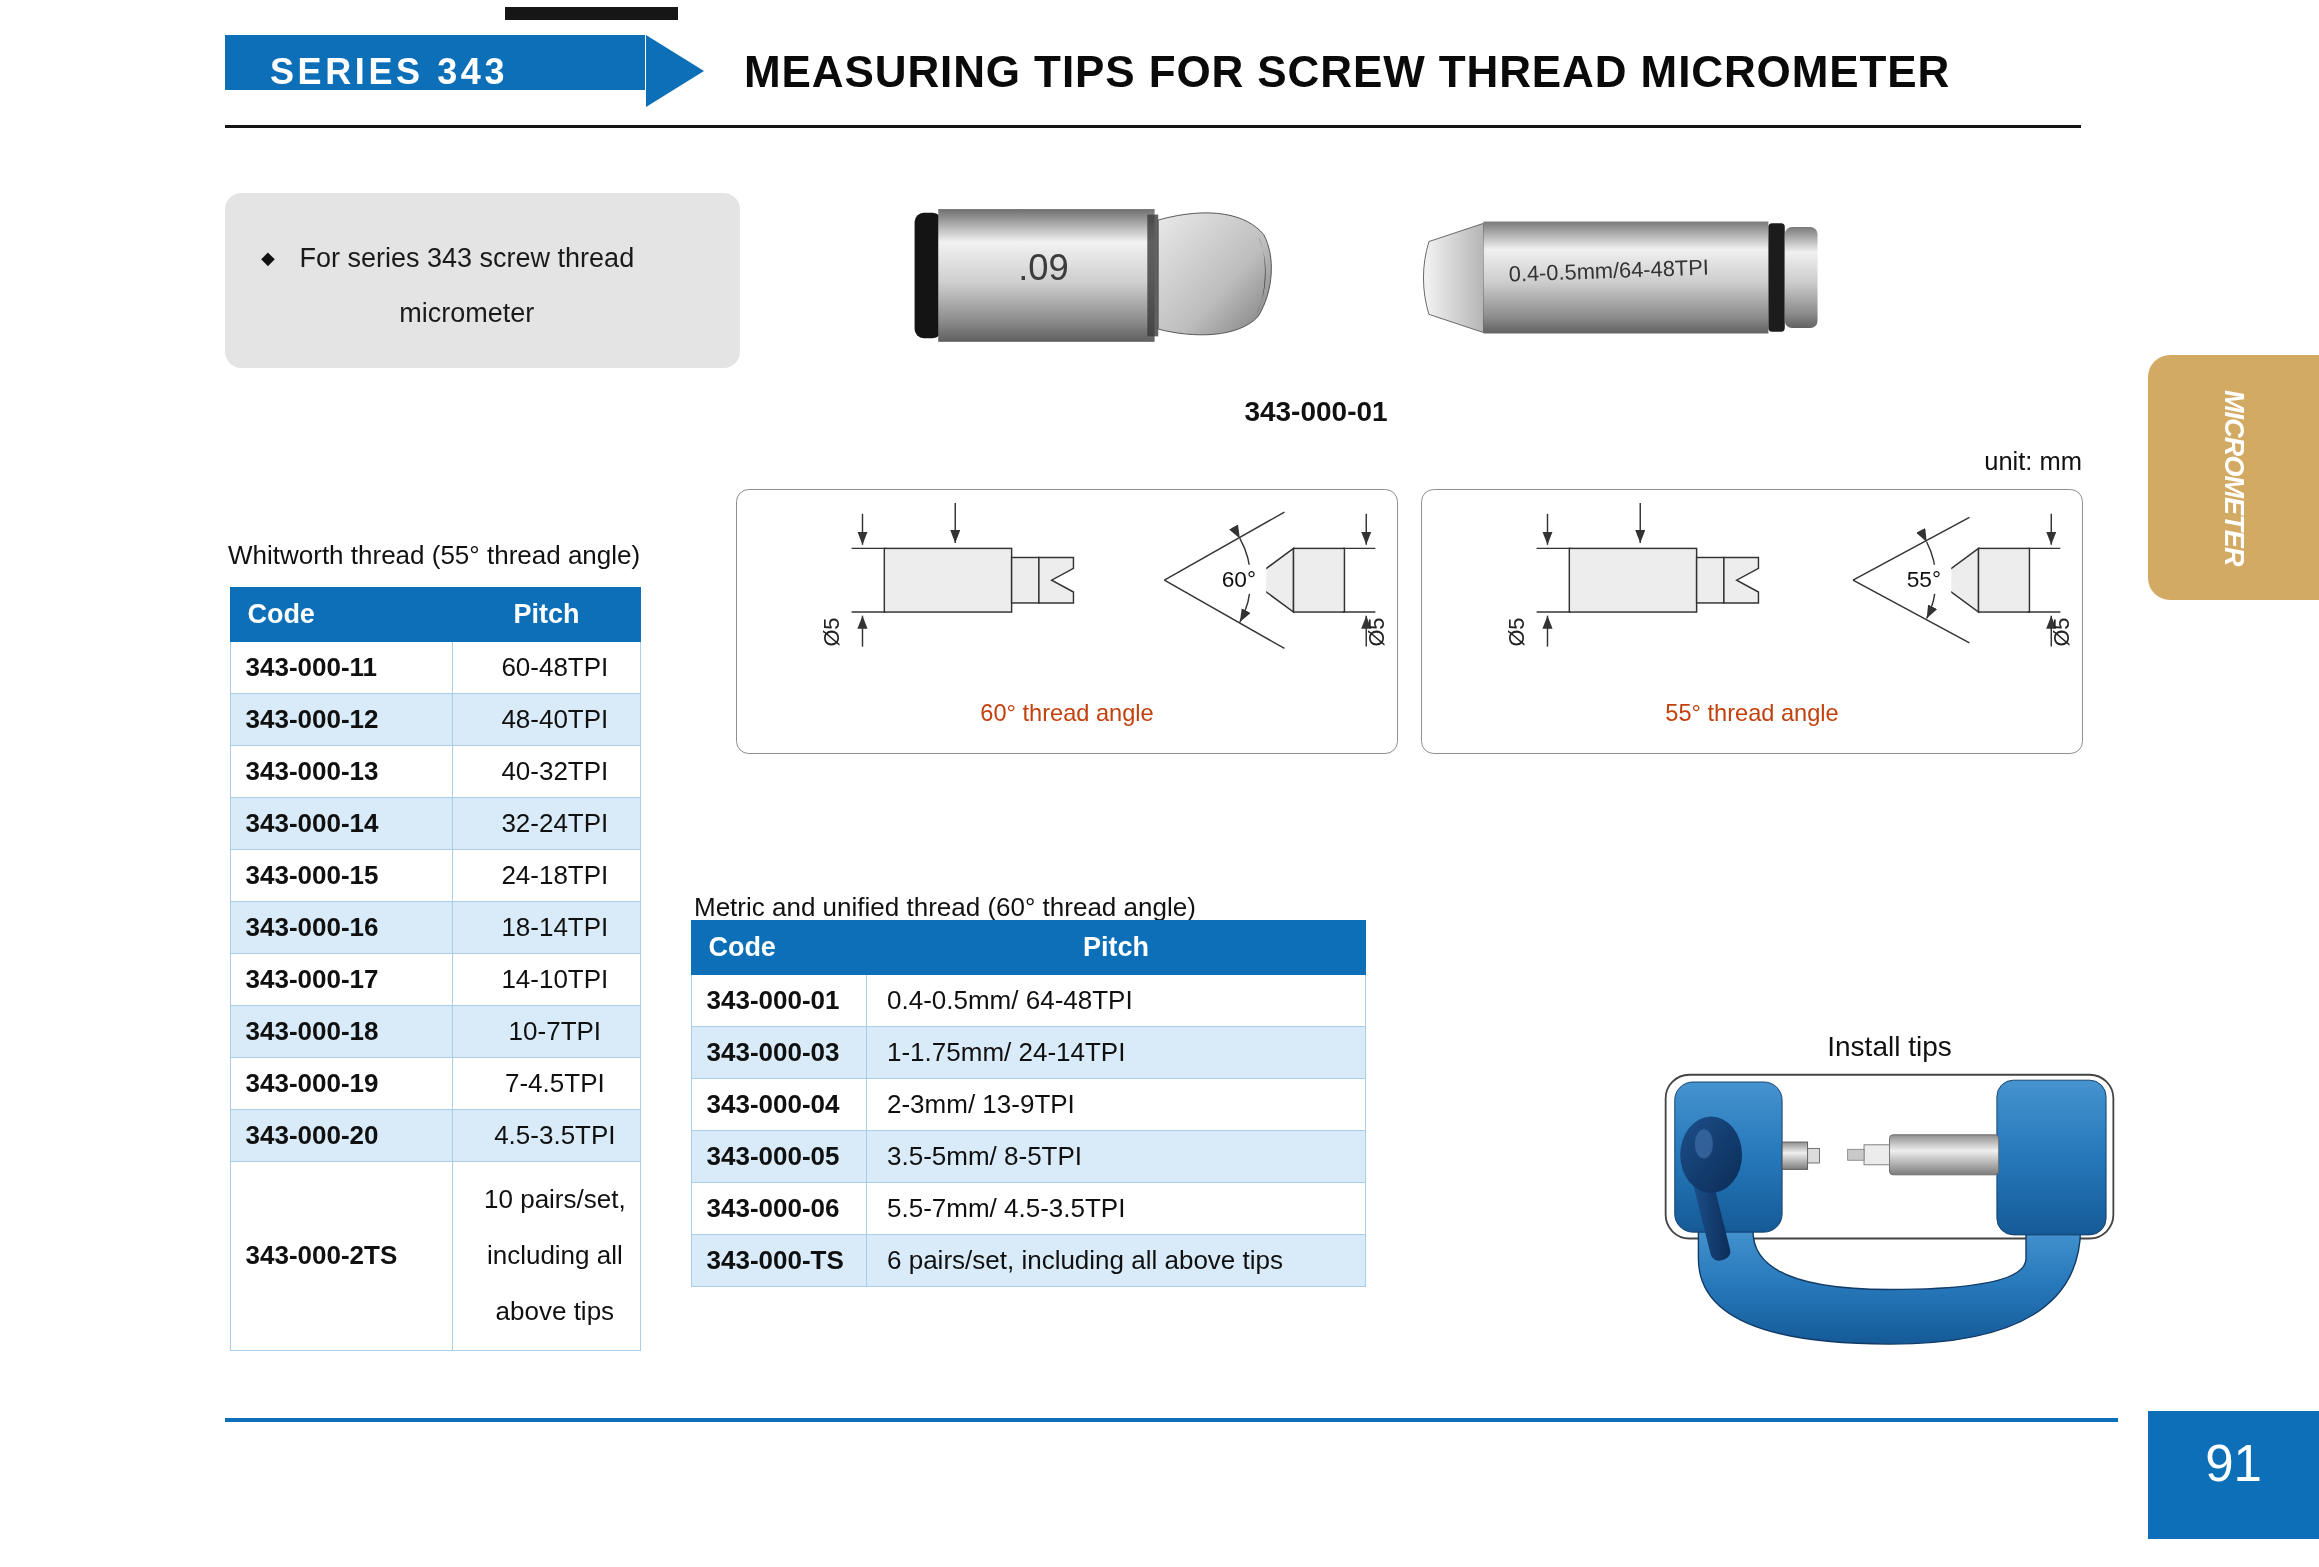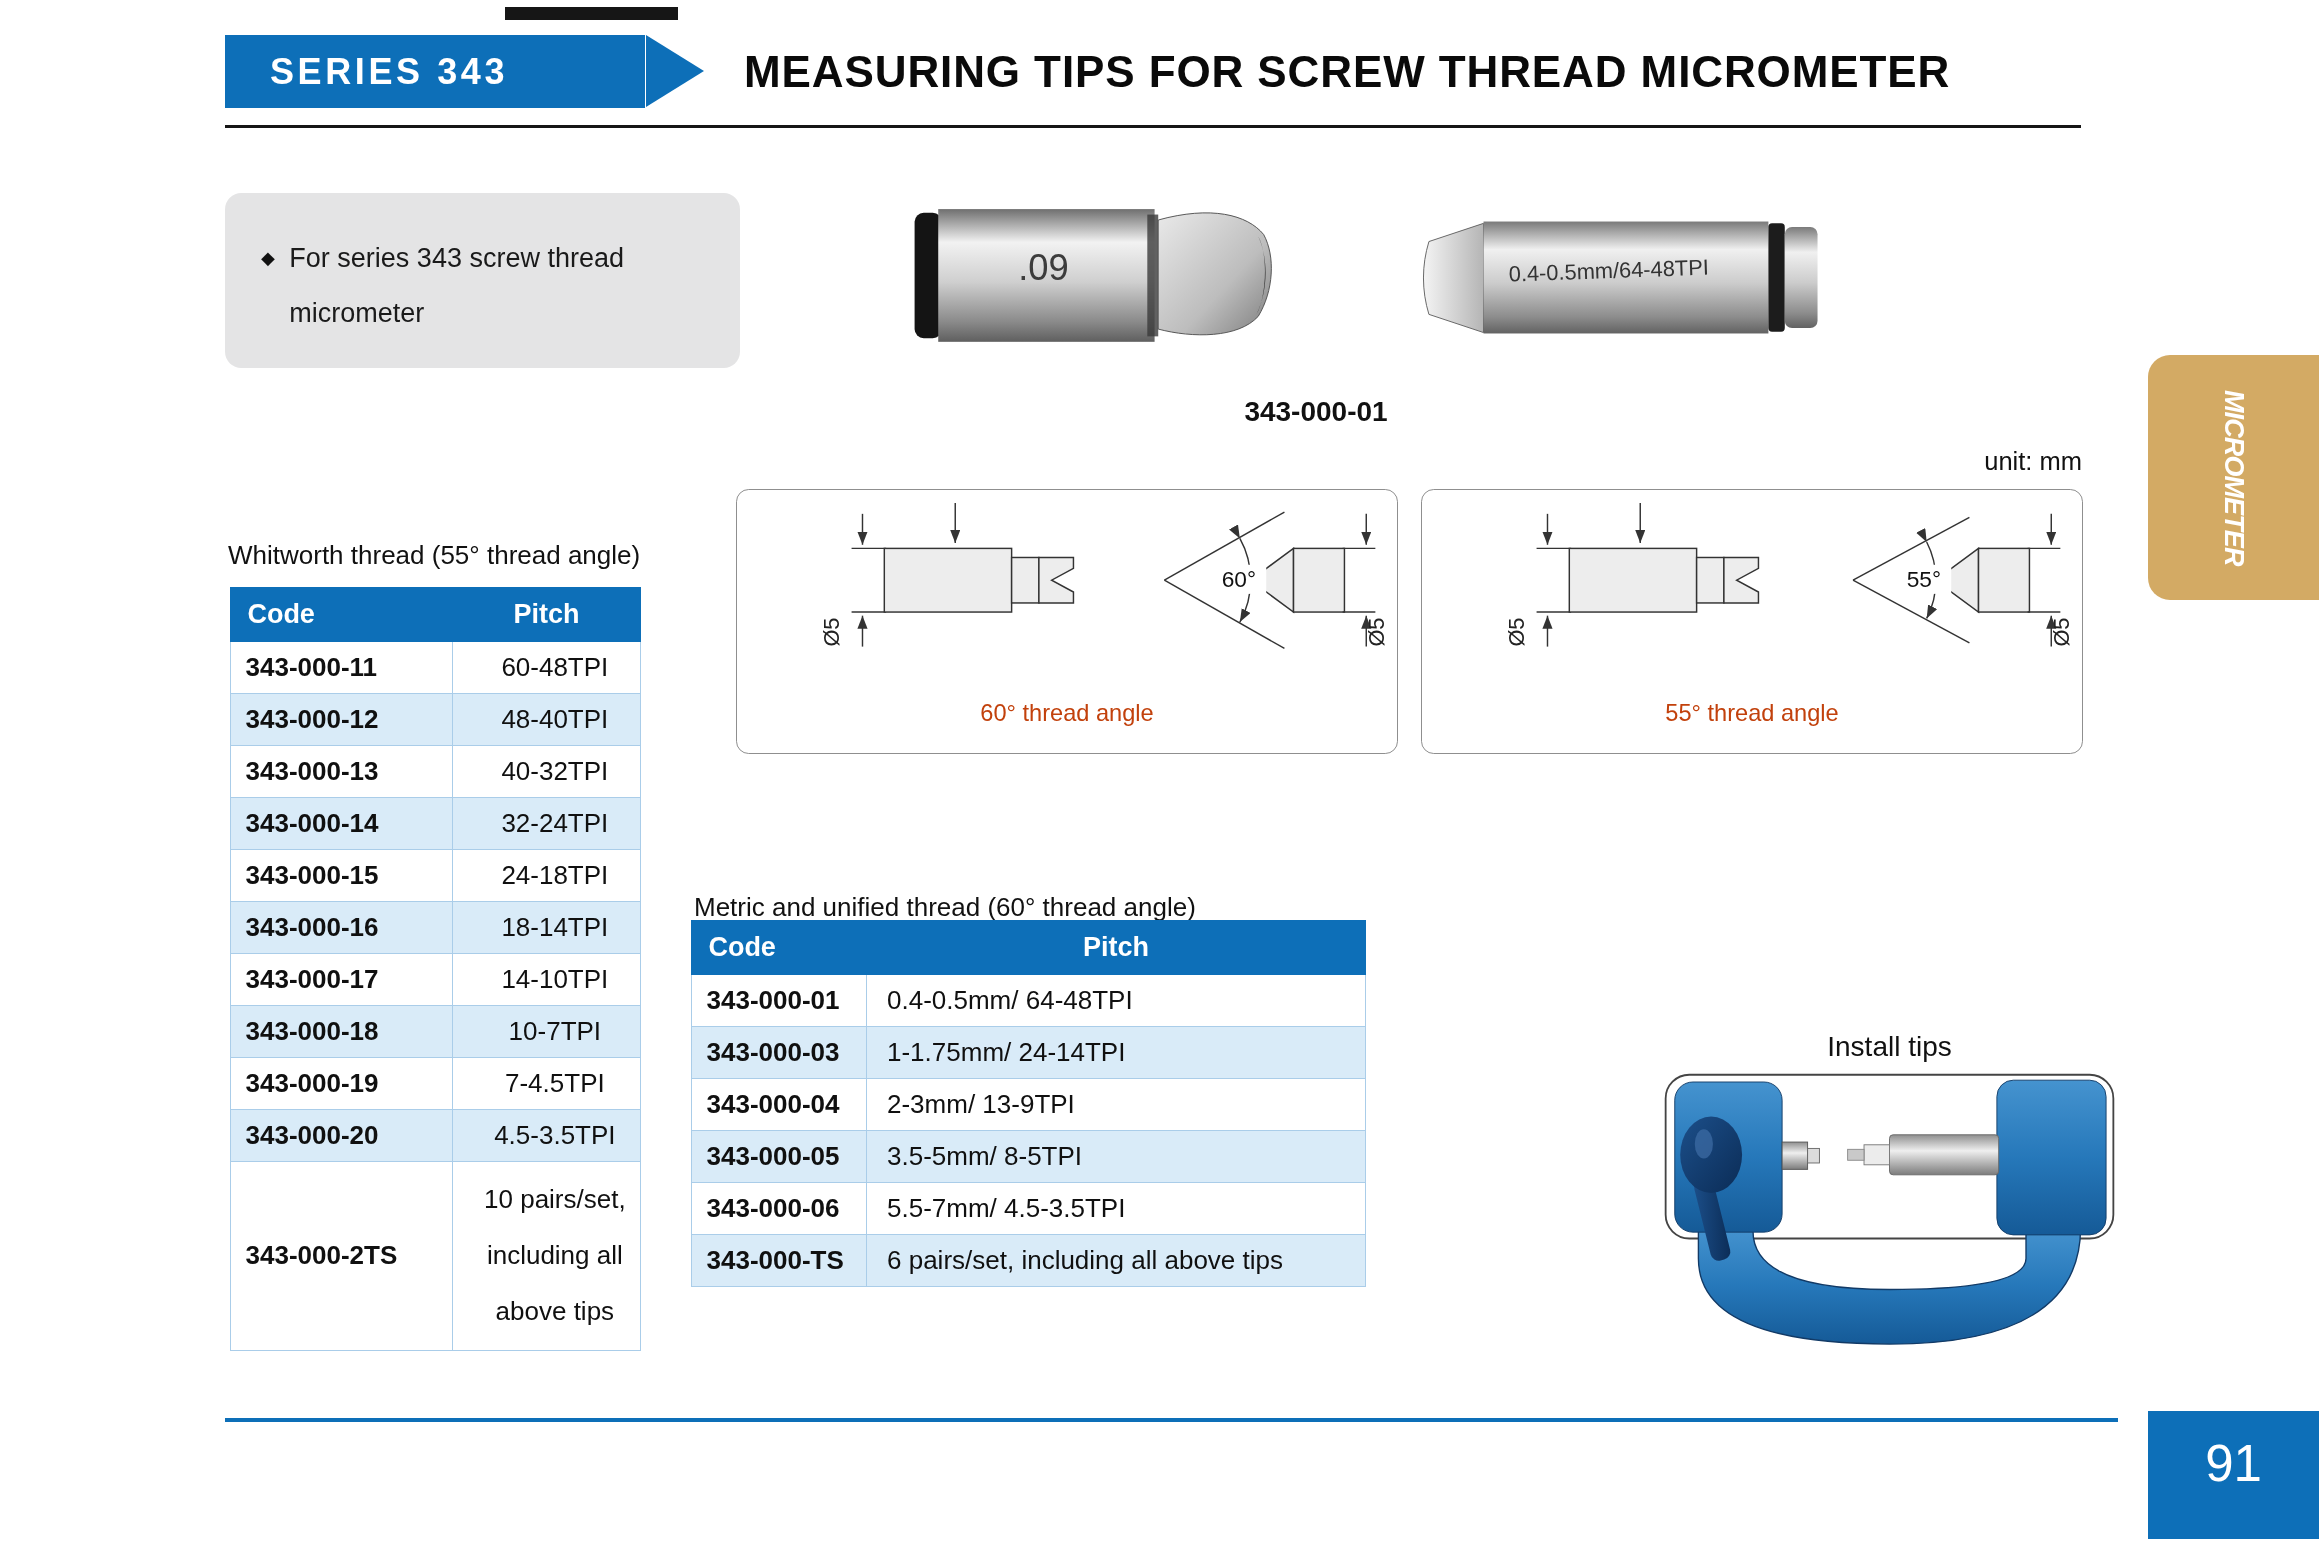--- a/index.html
+++ b/index.html
@@ -3,36 +3,36 @@
 <meta charset="utf-8">
 <style>
   * { margin:0; padding:0; box-sizing:border-box; }
   html,body { background:#ffffff; }
   body { font-family:"Liberation Sans", sans-serif; color:#111; }
   #page { position:relative; width:2319px; height:1567px; background:#fff; overflow:hidden; }
   .abs { position:absolute; }
 
   
   #top-strip { left:505px; top:7.3px; width:173px; height:12.7px; background:#161616; }
-  #series-band { left:225px; top:35px; width:420px; height:73px; background:#0d6fb8;
+  #series-band { left:225px; top:35px; width:420px; height:55px; background:#0d6fb8;
                  color:#fff; font-weight:bold; font-size:36px; letter-spacing:3.6px;
                  line-height:73px; padding-left:45px; }
   #series-arrow { left:646px; top:35px; width:0; height:0;
                   border-top:36px solid transparent; border-bottom:36px solid transparent;
                   border-left:58px solid #0d6fb8; }
   #page-title { left:744px; top:35px; height:73px; line-height:73px;
                 font-size:44px; font-weight:bold; letter-spacing:0.9px; color:#0a0a0a; white-space:nowrap; }
   #header-rule { left:225px; top:125px; width:1856px; height:2.7px; background:#151515; }
 
   
   #note-box { left:225px; top:193px; width:515px; height:175px; background:#e4e4e5; border-radius:16.4px;
               padding:38px 36px; }
   #note-inner { display:flex; gap:14.5px; font-size:27px; line-height:55px; color:#1a1a1a; }
   #note-bullet { font-size:18px; line-height:55px; color:#111; }
-  #note-text { width:355px; }
+  #note-text { width:355px;text-align:center; }
 
   
   #photo1 { left:909px; top:200px; width:373px; height:150px; }
   #photo2 { left:1418px; top:216px; width:405px; height:123px; }
   #photo-caption { left:1134px; top:396px; width:364px; text-align:center; font-size:28px; font-weight:bold; }
   #unit-label { left:1855px; top:447px; width:227px; text-align:right; font-size:25.5px; color:#111; }
 
   
   .diag-box { width:662px; height:265px; border:1.8px solid #8f8f8f; border-radius:12.7px; background:#fff; }
   #diag1 { left:736px; top:489px; }

